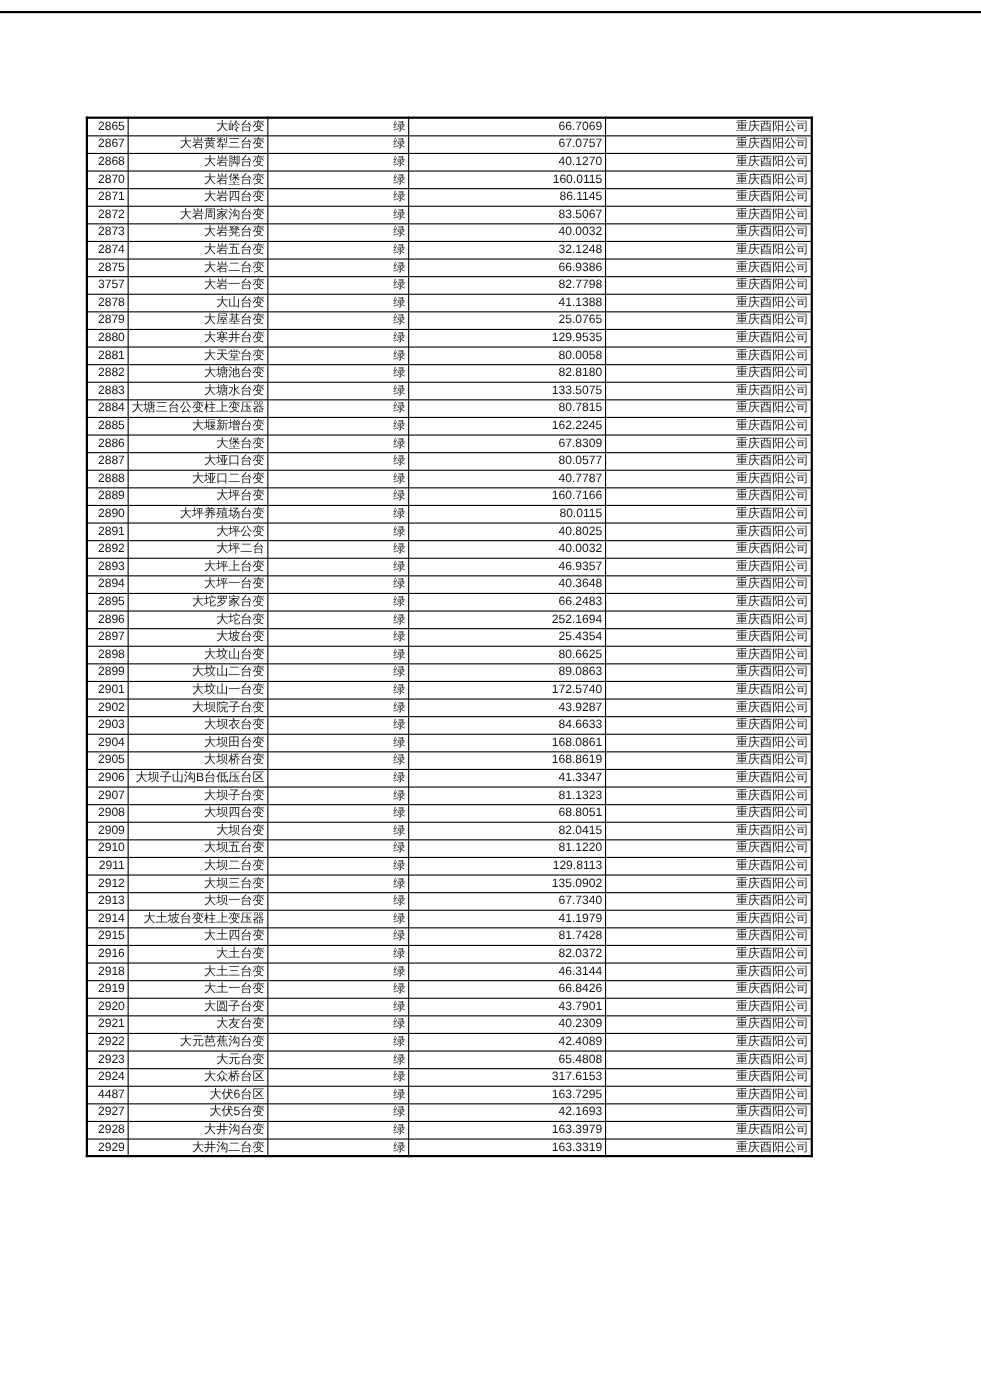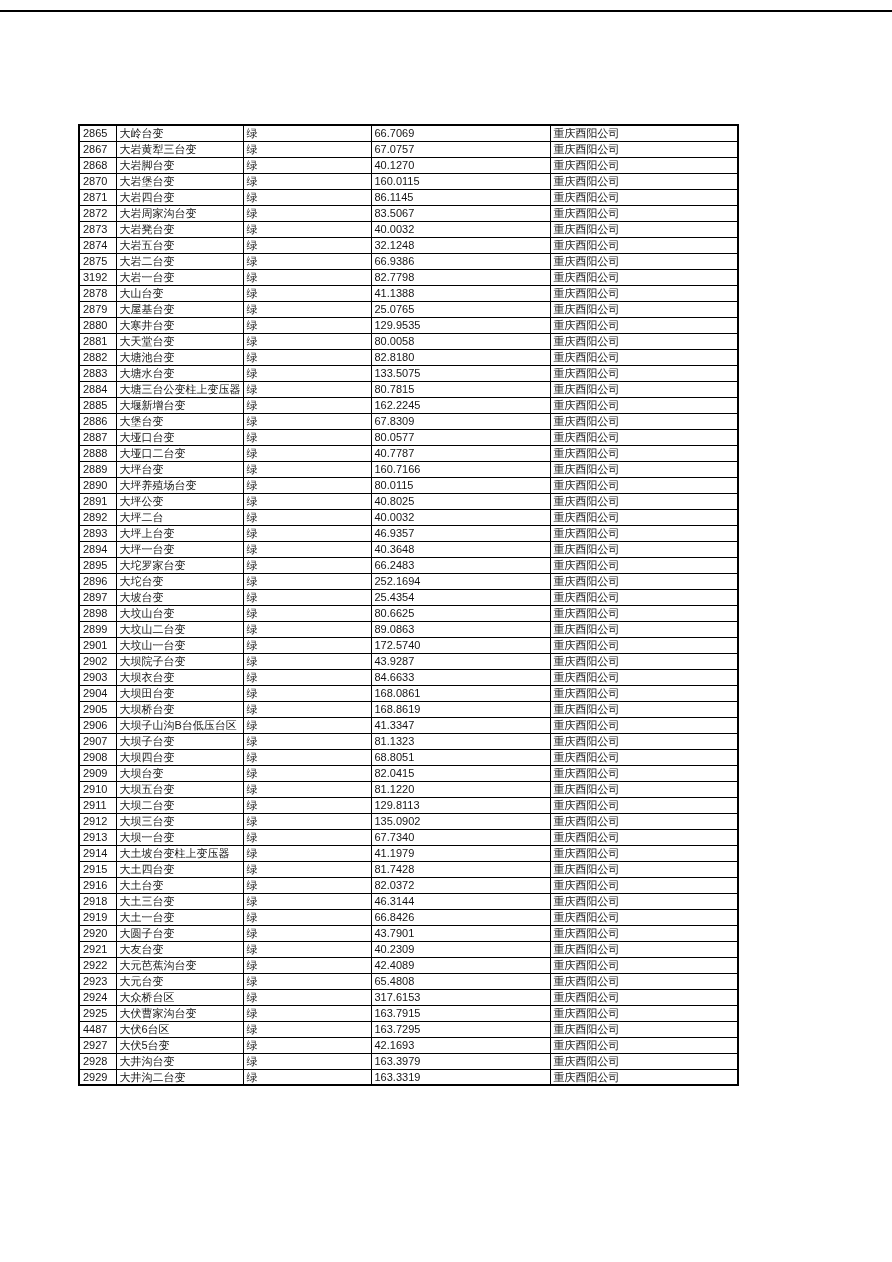--- a/index.html
+++ b/index.html
@@ -15,24 +15,25 @@
     position: absolute;
     top: 10px;
     left: 0;
     width: 892px;
     height: 2px;
     background: #000000;
   }
   table.data-grid {
     position: absolute;
     left: 78px;
-    top: 124px;
+    top: 106px;
     border-collapse: collapse;
     table-layout: fixed;
     border: 2px solid #000000;
+    text-align: right;
   }
   table.data-grid td {
     border: 1px solid #000000;
     height: 16px;
     font-size: 11px;
     line-height: 14px;
     padding: 0 2px 0 3px;
     color: #141414;
     white-space: nowrap;
     overflow: hidden;
@@ -113,21 +114,21 @@
         <td class="col-company">重庆酉阳公司</td>
       </tr>
       <tr>
         <td class="col-id">2875</td>
         <td class="col-name">大岩二台变</td>
         <td class="col-status">绿</td>
         <td class="col-value">66.9386</td>
         <td class="col-company">重庆酉阳公司</td>
       </tr>
       <tr>
-        <td class="col-id">3192</td>
+        <td class="col-id">3757</td>
         <td class="col-name">大岩一台变</td>
         <td class="col-status">绿</td>
         <td class="col-value">82.7798</td>
         <td class="col-company">重庆酉阳公司</td>
       </tr>
       <tr>
         <td class="col-id">2878</td>
         <td class="col-name">大山台变</td>
         <td class="col-status">绿</td>
         <td class="col-value">41.1388</td>
@@ -432,27 +433,20 @@
         <td class="col-name">大元台变</td>
         <td class="col-status">绿</td>
         <td class="col-value">65.4808</td>
         <td class="col-company">重庆酉阳公司</td>
       </tr>
       <tr>
         <td class="col-id">2924</td>
         <td class="col-name">大众桥台区</td>
         <td class="col-status">绿</td>
         <td class="col-value">317.6153</td>
-        <td class="col-company">重庆酉阳公司</td>
-      </tr>
-      <tr>
-        <td class="col-id">2925</td>
-        <td class="col-name">大伏曹家沟台变</td>
-        <td class="col-status">绿</td>
-        <td class="col-value">163.7915</td>
         <td class="col-company">重庆酉阳公司</td>
       </tr>
       <tr>
         <td class="col-id">4487</td>
         <td class="col-name">大伏6台区</td>
         <td class="col-status">绿</td>
         <td class="col-value">163.7295</td>
         <td class="col-company">重庆酉阳公司</td>
       </tr>
       <tr>

